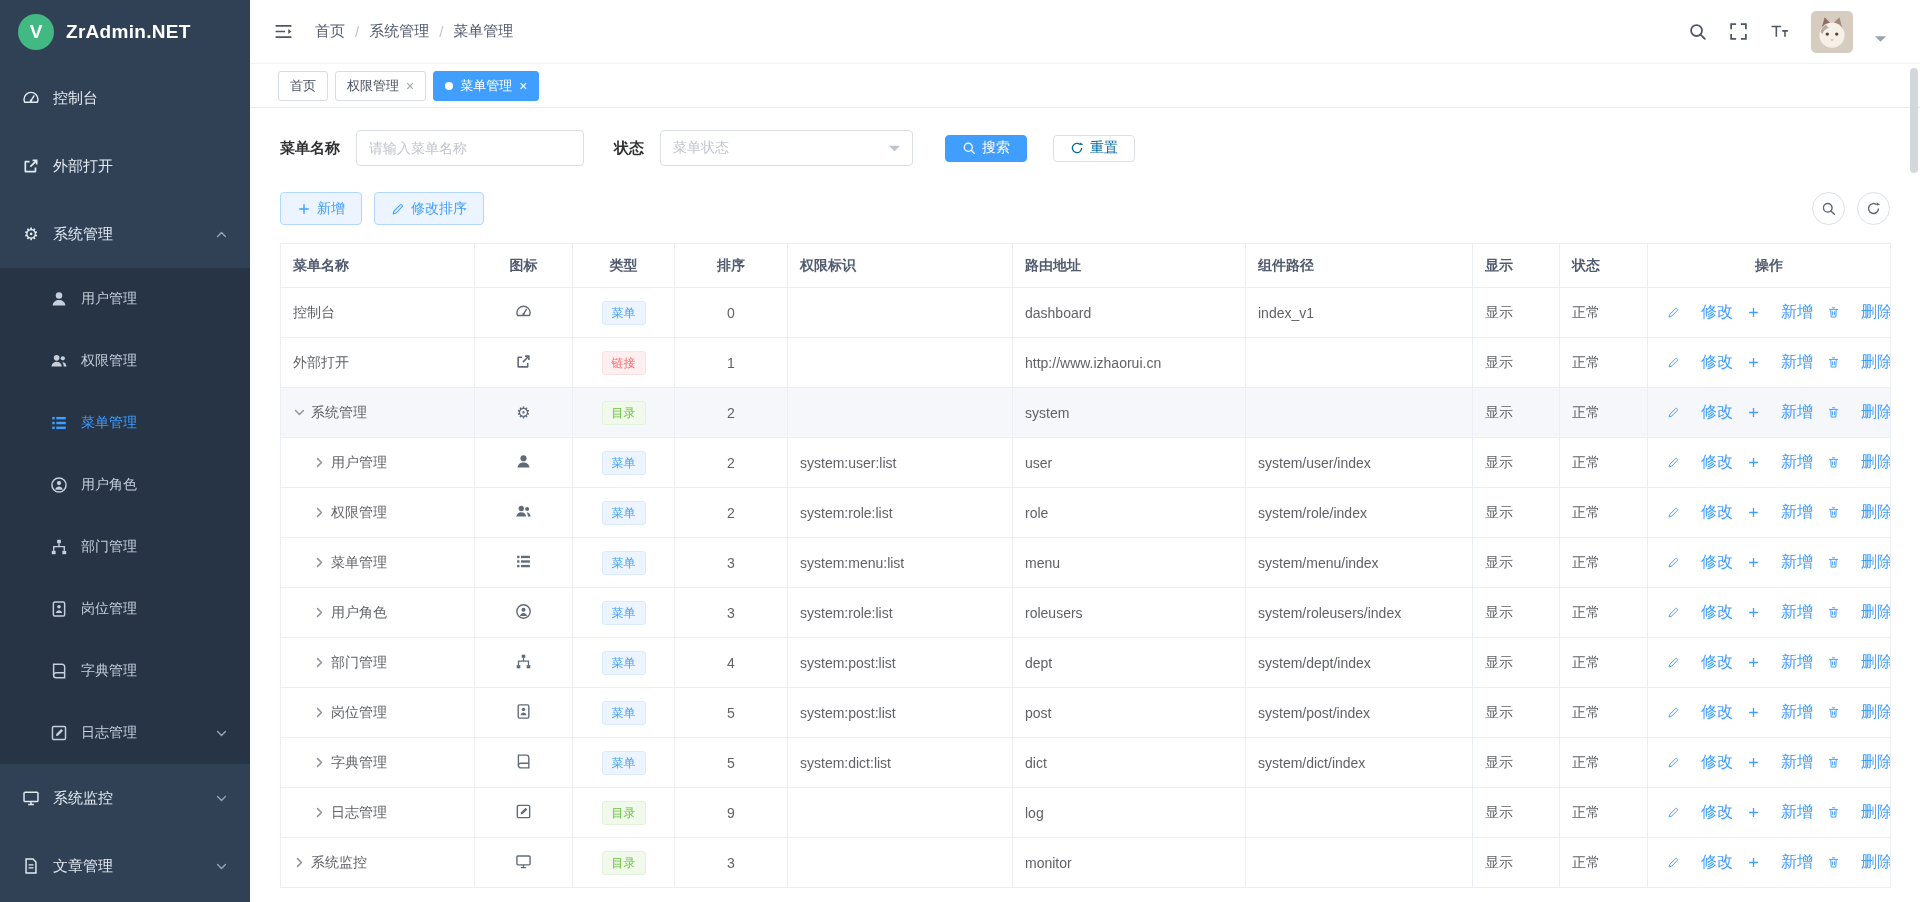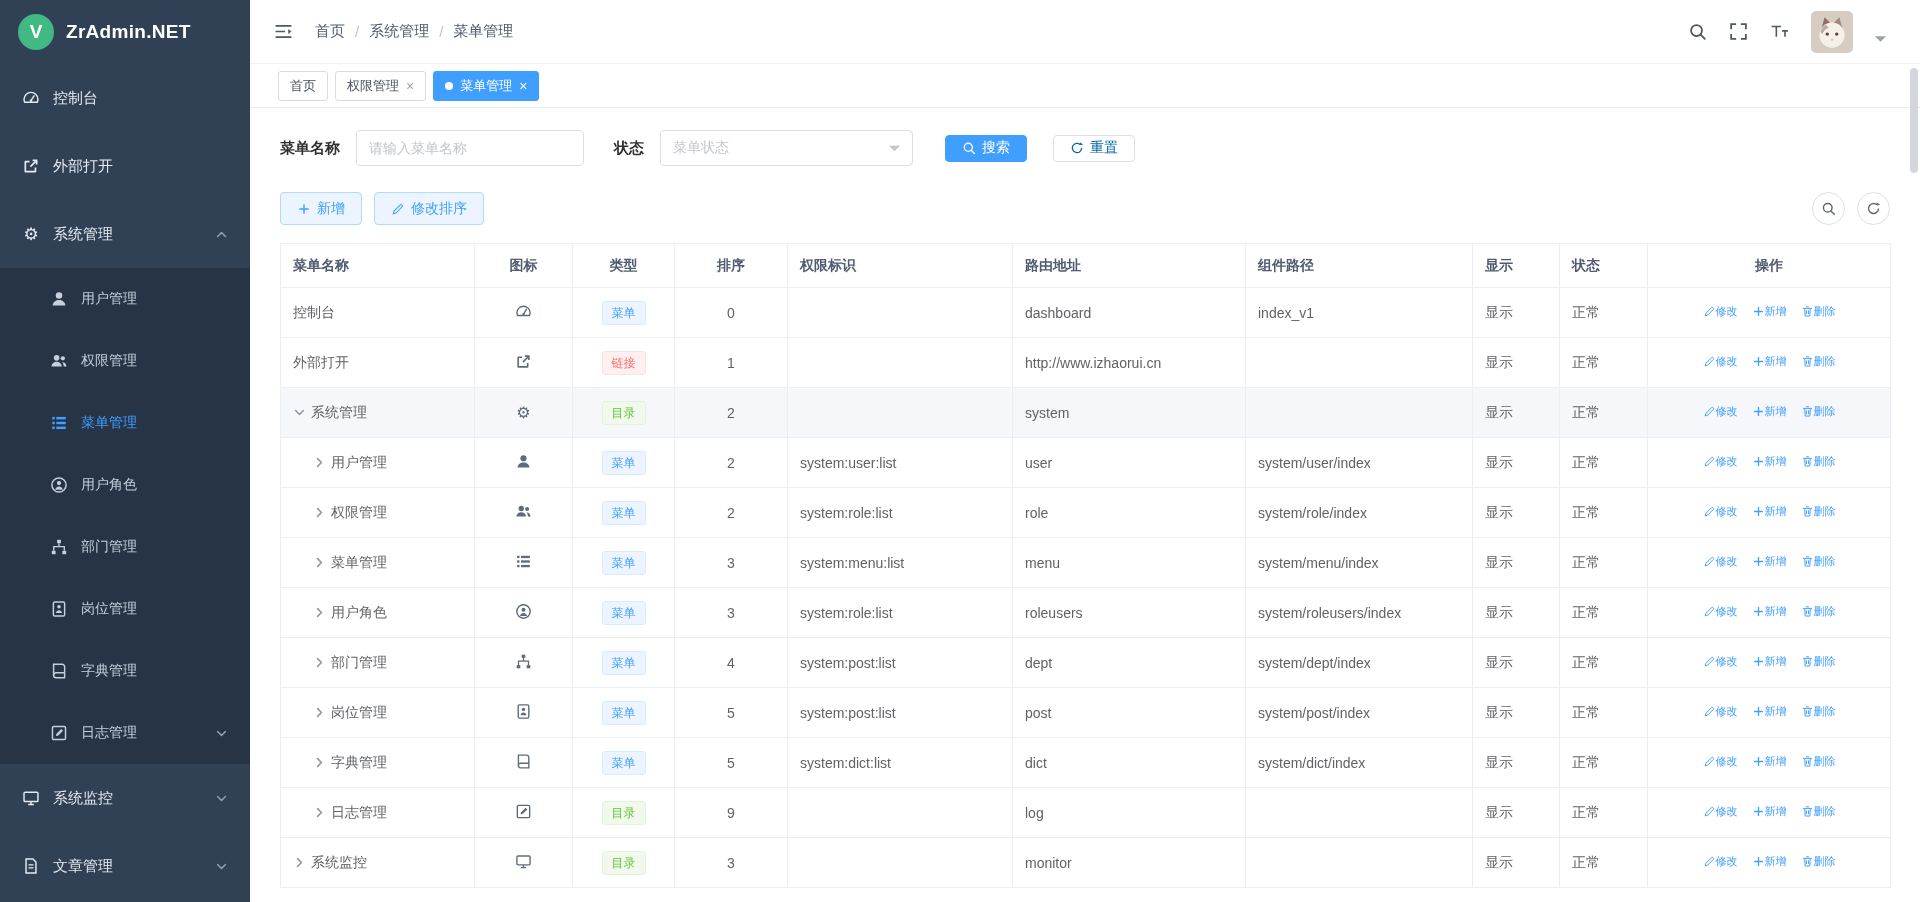--- a/index.html
+++ b/index.html
@@ -79,21 +79,21 @@
   
   table.menu-table { border-collapse: collapse; table-layout: fixed; width: 1610px; }
   .menu-table th, .menu-table td { border: 1px solid #ebeef5; padding: 0 12px; font-size: 14px; overflow: hidden; white-space: nowrap; }
   .menu-table th { height: 44px; color: #515a6e; font-weight: bold; background: #fff; }
   .menu-table td { height: 50px; color: #606266; }
   .al { text-align: left; }
   .ac { text-align: center; }
   tr.hl td { background: #f5f7fa; }
   .name-wrap { display: flex; align-items: center; }
   .t-ops { }
-  .op-link { color: #409eff; text-decoration: none; display: inline-flex; align-items: center; gap: 0; margin: 0 7px; cursor: pointer; font-size: 11px; }
+  .op-link { color: #409eff; text-decoration: none; display: inline-flex; align-items: center; gap: 21px; margin: 0 7px; cursor: pointer; font-size: 16px; }
   .tag { display: inline-block; height: 24px; line-height: 22px; padding: 0 9px; border-radius: 3px; font-size: 12px; border: 1px solid; }
   .tag-blue  { color: #409eff; background: #ecf5ff; border-color: #d9ecff; }
   .tag-red   { color: #f56c6c; background: #fef0f0; border-color: #fde2e2; }
   .tag-green { color: #67c23a; background: #f0f9eb; border-color: #e1f3d8; }
   td .cell-ic { margin: 0 auto; }
 
   
   .v-scrollbar { position: absolute; top: 66px; right: 2px; bottom: 4px; width: 8px; }
   .v-thumb { width: 8px; height: 105px; border-radius: 4px; background: #d3d6db; margin-top: 2px; }
 </style>

